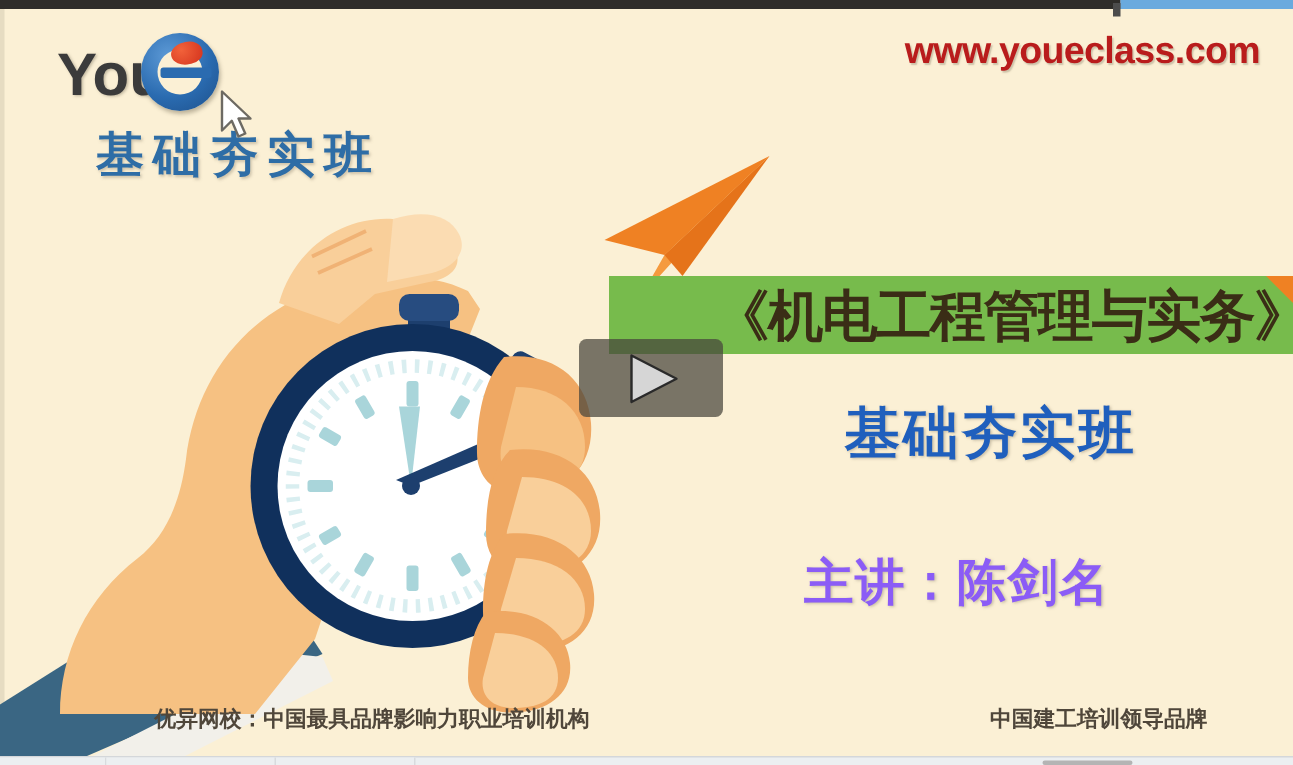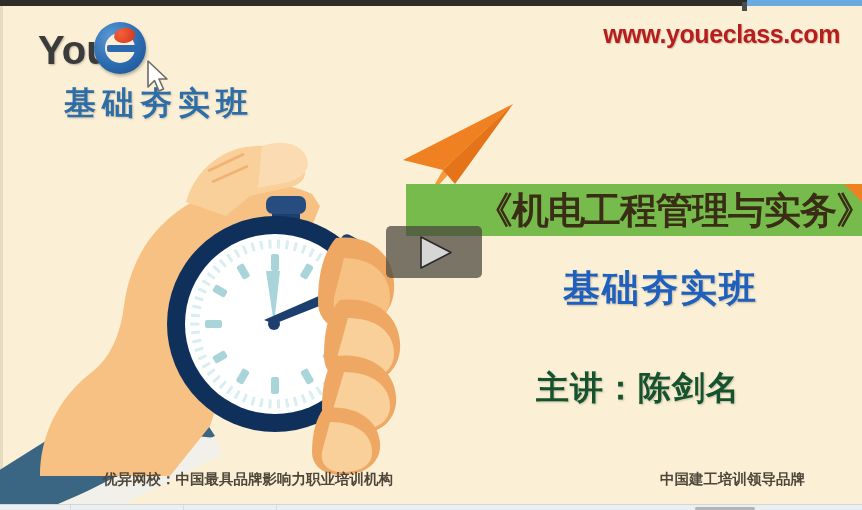--- a/index.html
+++ b/index.html
@@ -193,21 +193,21 @@
     letter-spacing: 2px;
     white-space: nowrap;
     text-shadow: 1px 1px 2px rgba(120,110,90,.4);
     font-family: Liberation Mono, monospace;
   }
   .lecturer {
     position: absolute;
     left: 536px; top: 360px;
     font-size: 33px;
     font-weight: bold;
-    color: #14532d;
+    color: #8b5cf6;
     letter-spacing: 1px;
     white-space: nowrap;
     text-shadow: 1px 1px 2px rgba(150,140,115,.5);
   }
 
   
   .play-btn {
     position: absolute;
     left: 386px; top: 226px;
     width: 96px; height: 52px;

